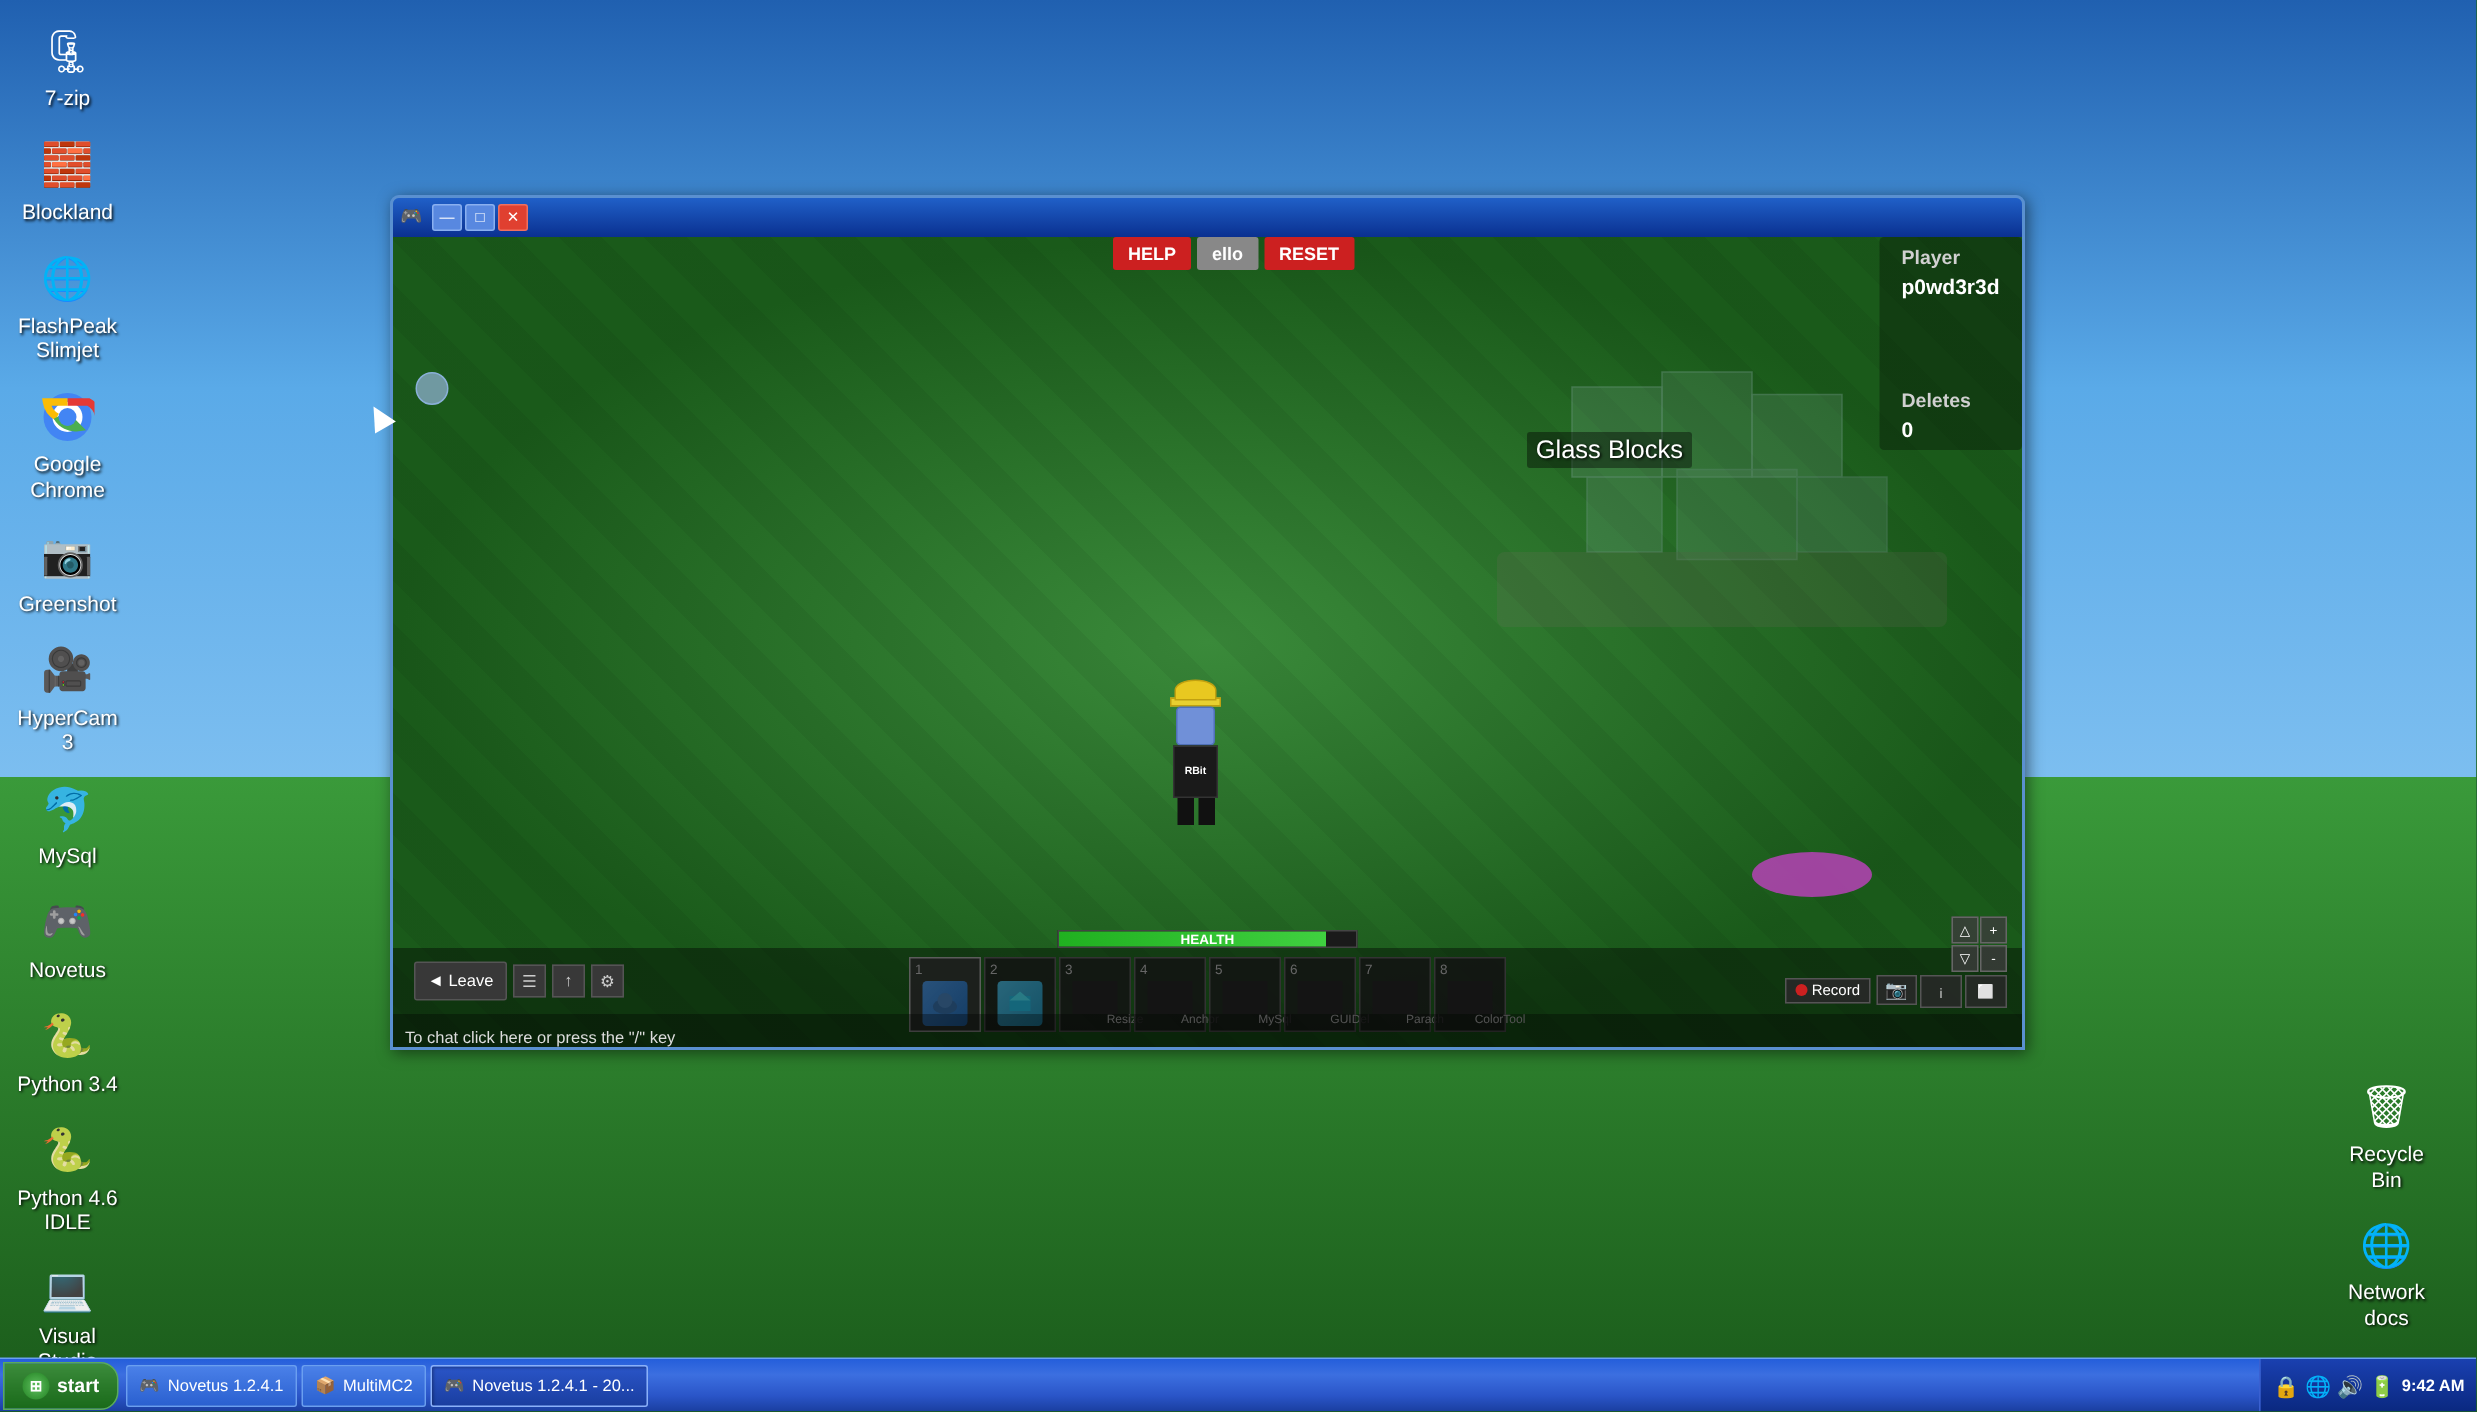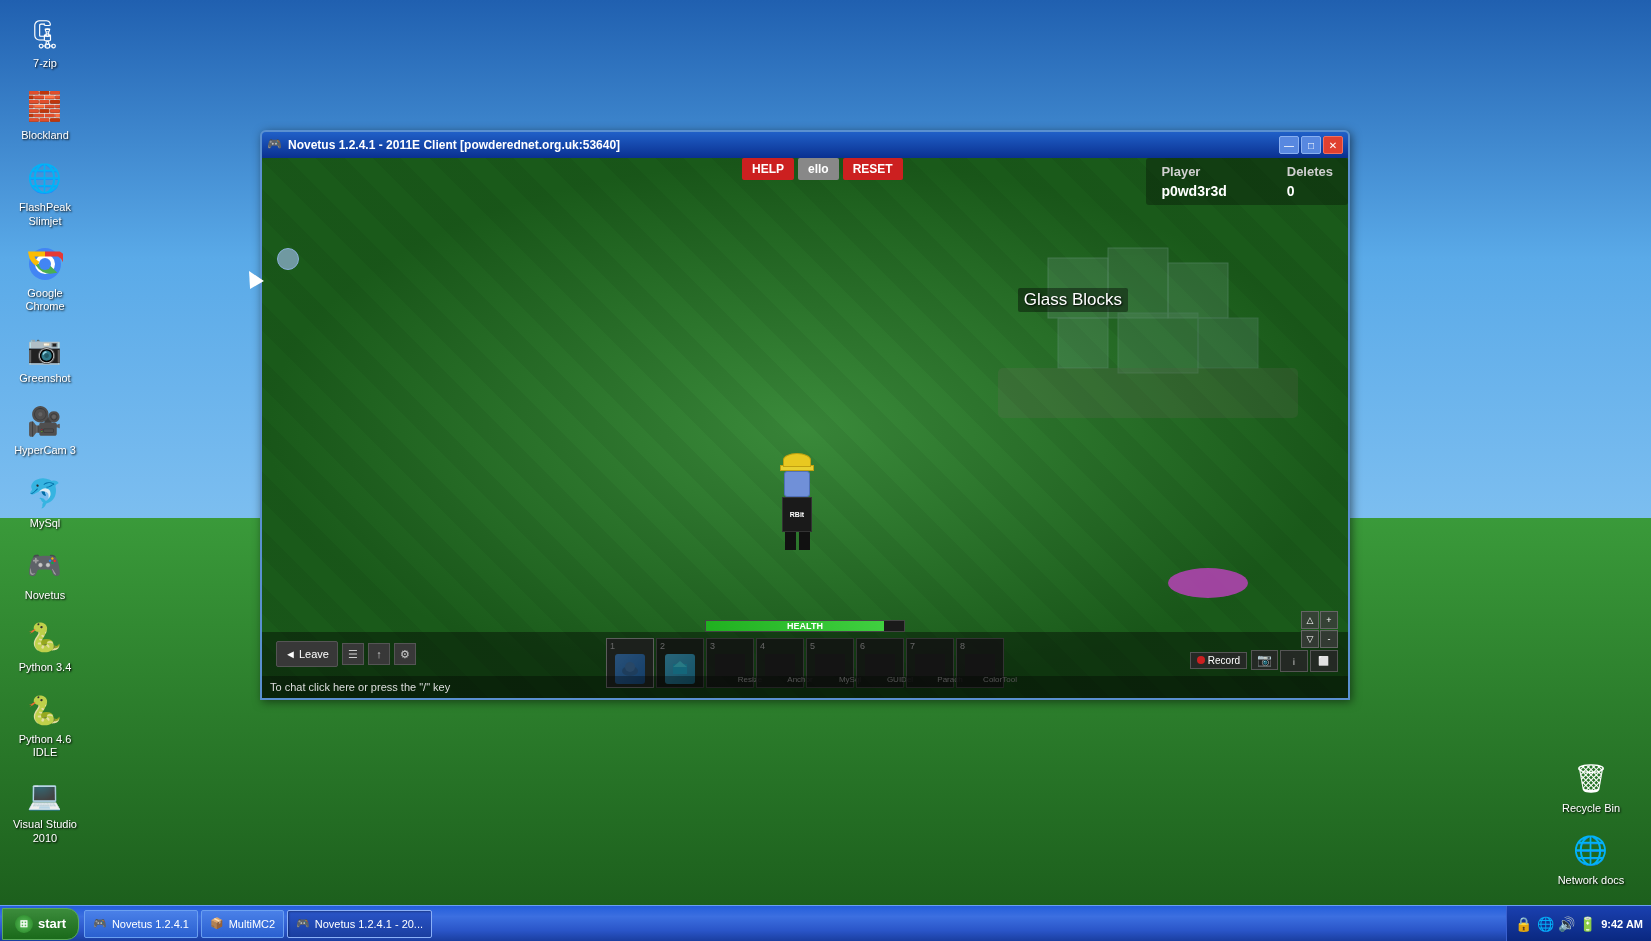--- a/index.html
+++ b/index.html
@@ -65,21 +65,21 @@
     .icon-img {
       width: 40px;
       height: 40px;
       margin-bottom: 3px;
       display: flex;
       align-items: center;
       justify-content: center;
       font-size: 28px;
     }
     .icon-label {
-      font-size: 11px;
+      font-size: 14px;
       color: white;
       text-shadow: 1px 1px 2px #000;
       line-height: 1.2;
     }
 
     
     .desktop-icons-right {
       position: absolute;
       bottom: 50px;
       right: 20px;
@@ -265,20 +265,21 @@
 
     .hud-stats {
       position: absolute;
       right: 0;
       top: 0;
       display: flex;
       gap: 60px;
       background: rgba(0,0,0,0.3);
       padding: 6px 15px;
       border-radius: 3px;
+      flex-direction: column;
     }
     .stat-block { display: flex; flex-direction: column; }
     .stat-label { color: #d0d0d0; font-size: 13px; font-weight: bold; }
     .stat-value { color: white; font-size: 14px; font-weight: bold; margin-top: 4px; }
     .glass-block-label {
       position: absolute;
       top: 130px;
       right: 220px;
       color: white;
       font-size: 17px;
@@ -423,21 +424,21 @@
     }
 
     
     .chat-bar {
       position: absolute;
       bottom: 0;
       left: 0; right: 0;
       height: 22px;
       background: rgba(0,0,0,0.6);
       display: flex;
-      align-items: center;
+      align-items: flex-end;
       padding: 0 8px;
     }
     .chat-text {
       color: #ddd;
       font-size: 11px;
     }
     .dpad-btn {
       background: rgba(60,60,60,0.8);
       border: 1px solid #666;
       display: flex;
@@ -558,21 +559,20 @@
       <div class="icon-label">Network docs</div>
     </div>
   </div>
 
   <div class="mouse-cursor"></div>
 
   <div class="game-window">
 
     <div class="window-titlebar">
       <span class="window-icon">🎮</span>
-      <span class="window-title">Novetus 1.2.4.1 - 2011E Client [powderednet.org.uk:53640]</span>
       <div class="window-controls">
         <div class="win-btn minimize">—</div>
         <div class="win-btn maximize">□</div>
         <div class="win-btn close">✕</div>
       </div>
     </div>
 
     <div class="game-viewport">
 
       <div class="game-ground"></div>

